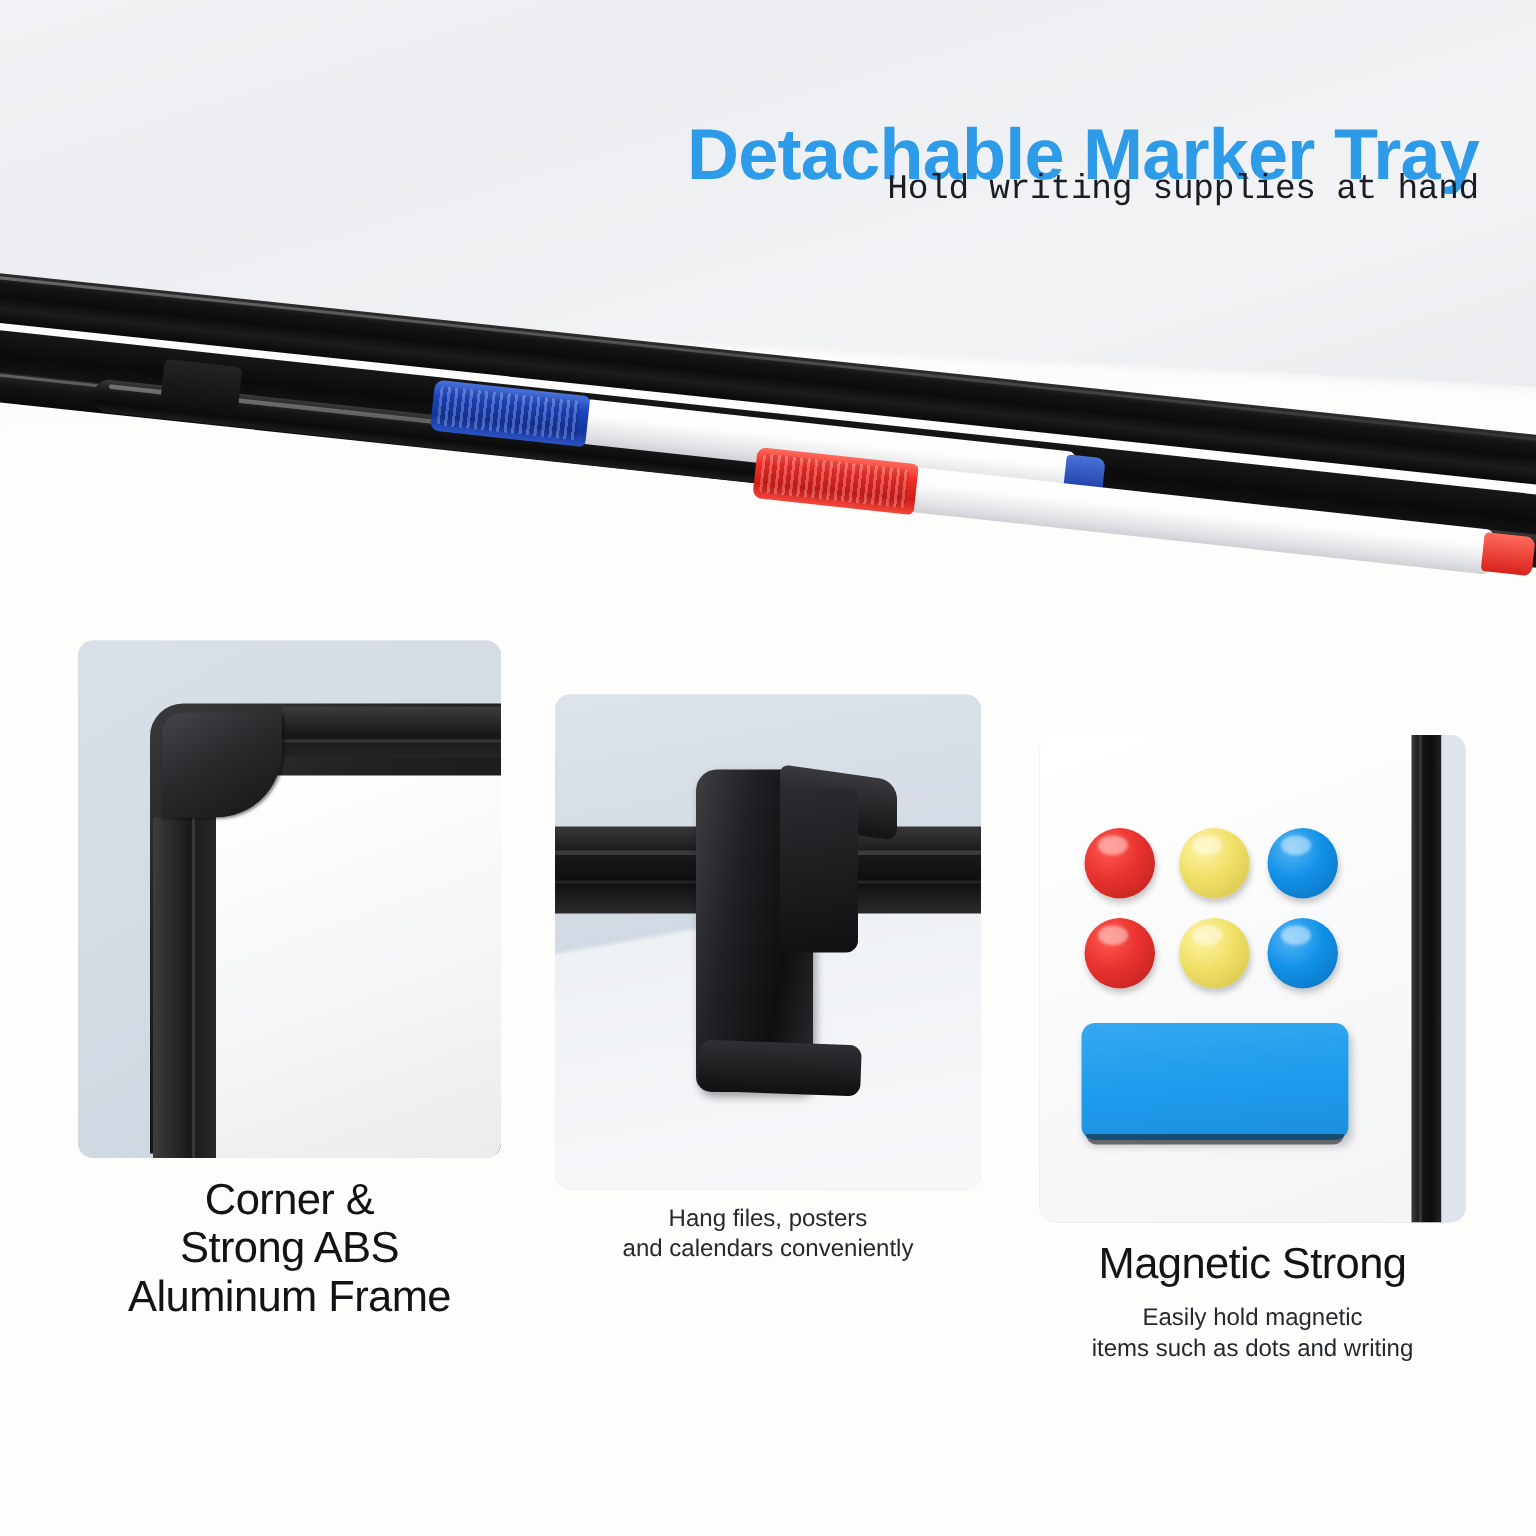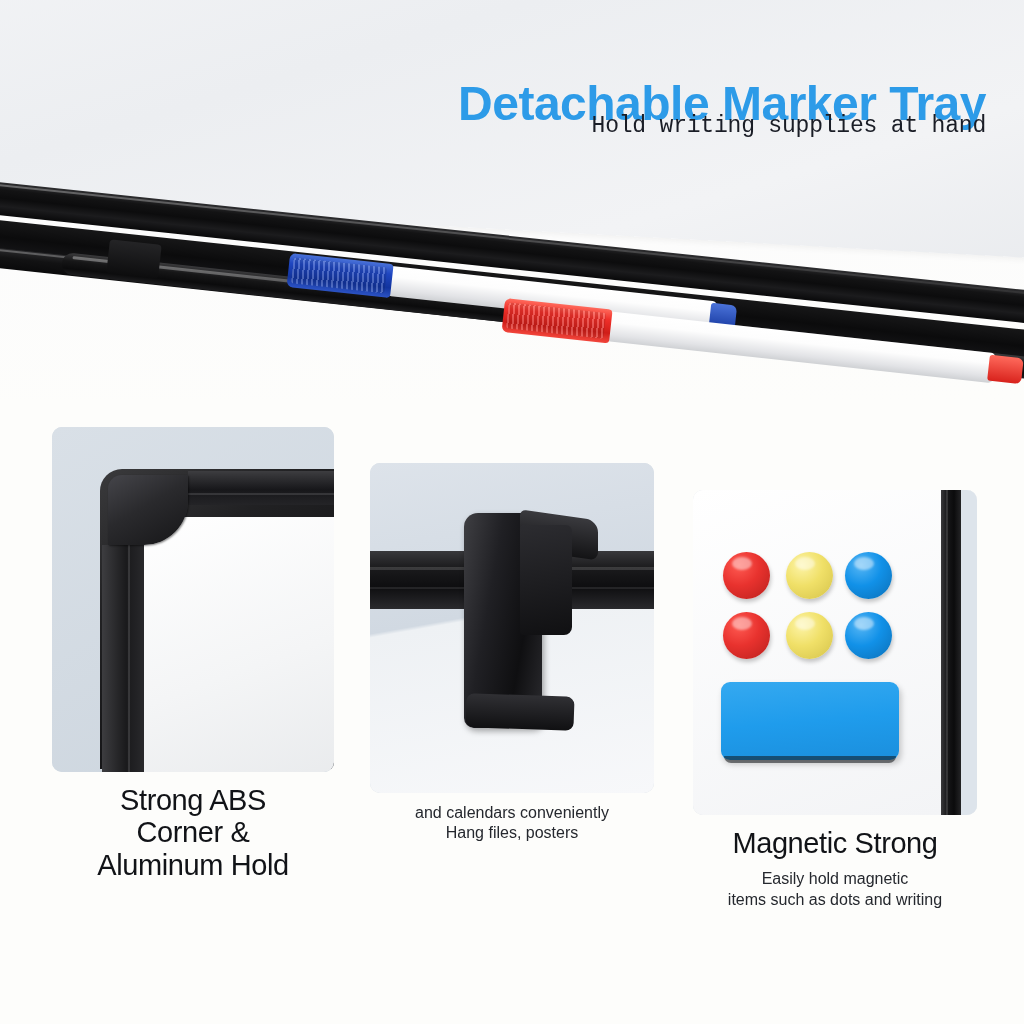--- a/index.html
+++ b/index.html
@@ -259,38 +259,38 @@
   <div class="feature" style="left:52px;top:427px;width:282px;">
     <div class="fig" style="height:345px;">
       <div class="f1-bg"></div>
       <div class="f1-corner-outer"></div>
       <div class="f1-rail-h"></div>
       <div class="f1-rail-v"></div>
       <div class="f1-corner-inner"></div>
       <div class="f1-abs"></div>
     </div>
     <div class="cap-title">
+      <div>Corner &amp;</div>
       <div>Strong ABS</div>
-      <div>Corner &amp;</div>
-      <div>Aluminum Hold</div>
+      <div>Aluminum Frame</div>
     </div>
   </div>
 
   <div class="feature" style="left:370px;top:463px;width:284px;">
     <div class="fig" style="height:330px;">
       <div class="f2-bg"></div>
       <div class="f2-rail"></div>
       <div class="f2-hook"></div>
       <div class="f2-hook-lip"></div>
       <div class="f2-hook-face"></div>
       <div class="f2-hook-bot"></div>
     </div>
     <div class="cap-sub">
+      <div>Hang files, posters</div>
       <div>and calendars conveniently</div>
-      <div>Hang files, posters</div>
     </div>
   </div>
 
   <div class="feature" style="left:693px;top:490px;width:284px;">
     <div class="fig" style="height:325px;">
       <div class="f3-bg"></div>
       <div class="f3-board"></div>
       <div class="f3-rail"></div>
       <div class="f3-right"></div>
 

